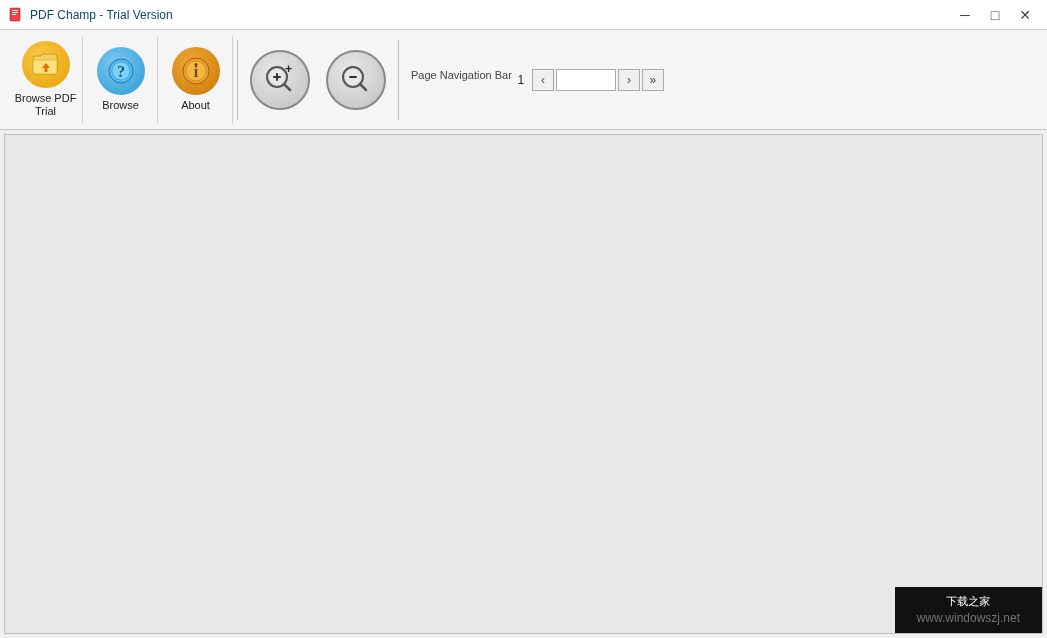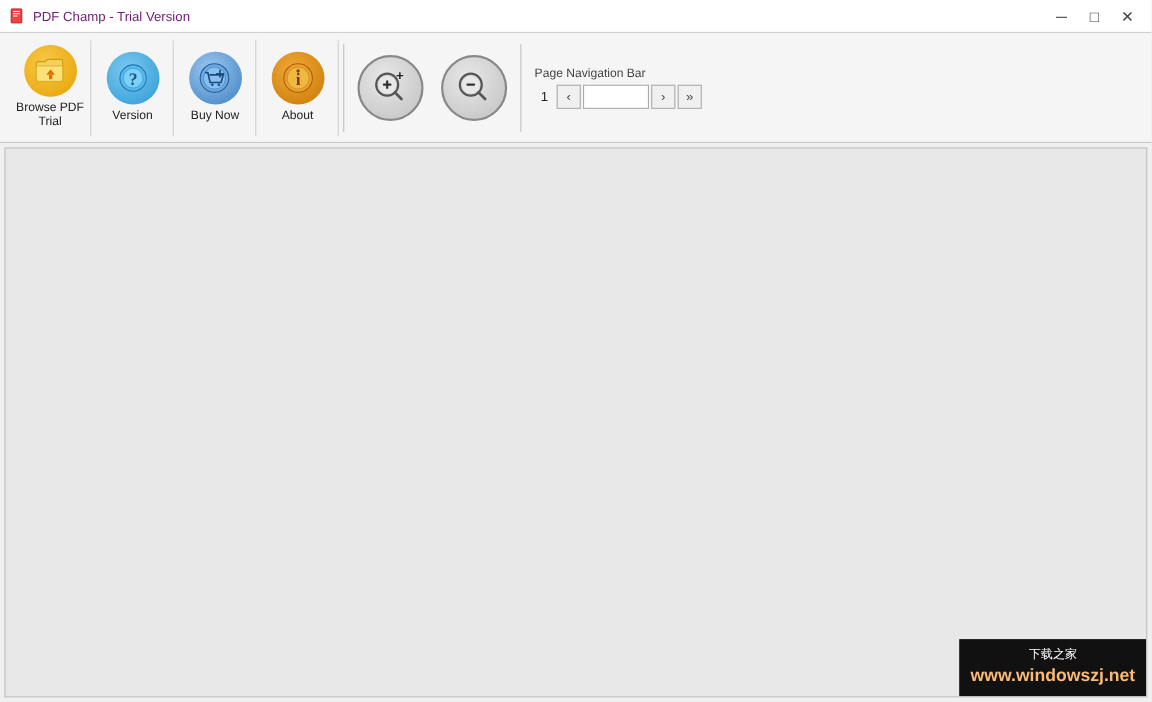--- a/index.html
+++ b/index.html
@@ -36,21 +36,21 @@
     .title-bar-icon {
       width: 16px;
       height: 16px;
       display: flex;
       align-items: center;
       justify-content: center;
     }
 
     .title-bar-text {
       font-size: 12px;
-      color: #701a75;
+      color: #0c4a6e;
     }
 
     .title-bar-controls {
       display: flex;
       gap: 2px;
     }
 
     .title-btn {
       width: 28px;
       height: 22px;
@@ -131,21 +131,21 @@
       align-items: center;
       justify-content: center;
       cursor: pointer;
       margin: 0 4px;
       position: relative;
     }
 
     
     .nav-bar {
       display: flex;
-      flex-direction: column;
+      flex-direction: row;
       margin-left: 8px;
     }
 
     .nav-bar-label {
       font-size: 11px;
       color: #444;
       margin-bottom: 4px;
     }
 
     .nav-controls {
@@ -194,30 +194,30 @@
       overflow: hidden;
     }
 
     
     .watermark {
       position: absolute;
       bottom: 0;
       right: 0;
       background: #111;
       color: #fff;
-      padding: 6px 10px;
+      padding: 6px 22px;
       font-size: 11px;
       line-height: 1.5;
       text-align: center;
     }
 
     .watermark-site {
-      color: #fdba74;
-      font-size: 16px;
-      font-weight: bold;
+      color: #737373;
+      font-size: 12px;
+      font-weight: normal;
     }
   </style>
 </head>
 <body>
 
 <div class="title-bar">
   <div class="title-bar-left">
     <div class="title-bar-icon">
       <svg width="16" height="16" viewBox="0 0 16 16">
         <rect x="2" y="1" width="10" height="13" rx="1" fill="#e44" stroke="#900" stroke-width="0.5"></rect>
@@ -253,40 +253,23 @@
 
   <button class="toolbar-btn">
     <div class="icon-circle icon-support">
       <svg width="30" height="30" viewBox="0 0 30 30" fill="none">
         <circle cx="15" cy="15" r="12" fill="#5ab8ec" stroke="#1a7ab0" stroke-width="1"></circle>
         <circle cx="15" cy="15" r="9" fill="#7dd0f8" stroke="#2090cc" stroke-width="0.5"></circle>
 
         <text x="15" y="21" text-anchor="middle" font-size="16" font-weight="bold" fill="#1a5a80" font-family="serif">?</text>
       </svg>
     </div>
-    <span class="toolbar-btn-label">Version</span>
+    <span class="toolbar-btn-label">Browse</span>
   </button>
 
-  <button class="toolbar-btn">
-    <div class="icon-circle icon-buynow">
-      <svg width="32" height="30" viewBox="0 0 32 30" fill="none">
-
-        <circle cx="15" cy="15" r="13" fill="#6aaae0" stroke="#2060a0" stroke-width="1"></circle>
-        <circle cx="15" cy="15" r="10" fill="#88c0f0" stroke="#3070b0" stroke-width="0.5"></circle>
-
-        <path d="M7 10 L9 10 L11 19 L21 19 L23 12 L11 12" stroke="#1a4a80" stroke-width="1.5" fill="none" stroke-linecap="round" stroke-linejoin="round"></path>
-        <circle cx="13" cy="21" r="1.2" fill="#1a4a80"></circle>
-        <circle cx="19" cy="21" r="1.2" fill="#1a4a80"></circle>
-
-        <line x1="20" y1="8" x2="20" y2="14" stroke="#1a4a80" stroke-width="1.5" stroke-linecap="round"></line>
-        <line x1="17" y1="11" x2="23" y2="11" stroke="#1a4a80" stroke-width="1.5" stroke-linecap="round"></line>
-      </svg>
-    </div>
-    <span class="toolbar-btn-label">Buy Now</span>
-  </button>
 
   <button class="toolbar-btn">
     <div class="icon-circle icon-about">
       <svg width="30" height="30" viewBox="0 0 30 30" fill="none">
         <circle cx="15" cy="15" r="13" fill="#e8a030" stroke="#b06000" stroke-width="1"></circle>
         <circle cx="15" cy="15" r="10" fill="#f0b840" stroke="#c07800" stroke-width="0.5"></circle>
 
         <text x="15" y="21" text-anchor="middle" font-size="16" font-weight="bold" fill="#7a4000" font-family="serif">i</text>
         <circle cx="15" cy="8.5" r="1.5" fill="#7a4000"></circle>
       </svg>

